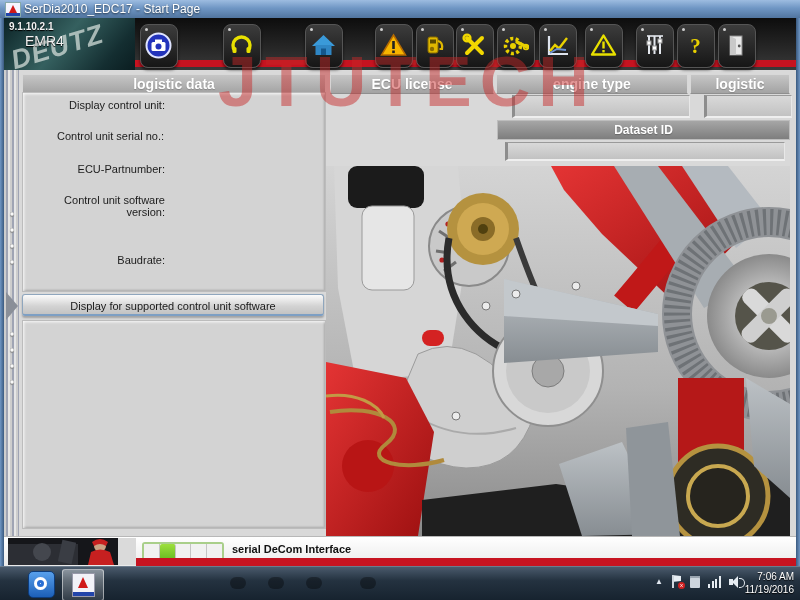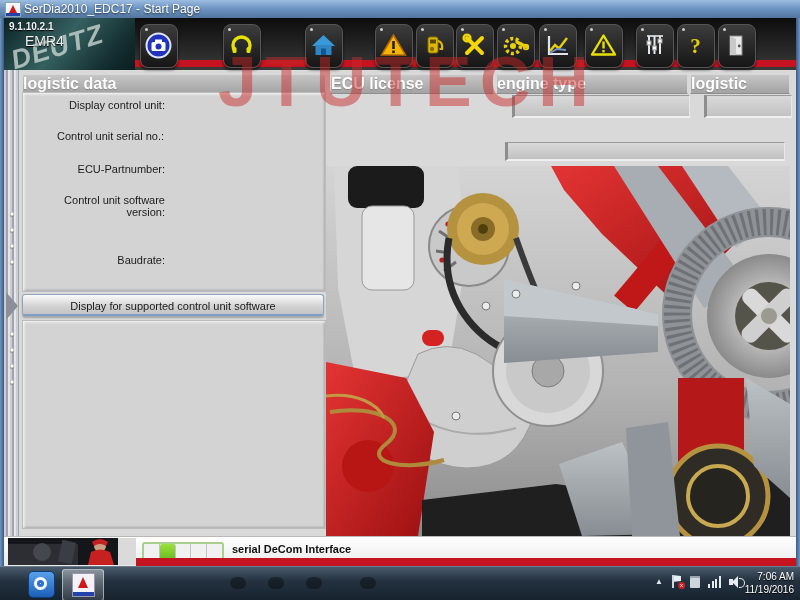--- a/index.html
+++ b/index.html
@@ -27,22 +27,22 @@
   .logo-deutz{position:absolute;left:6px;top:14px;font-size:27px;font-weight:bold;font-style:italic;
     color:#c8d4d0;opacity:.8;transform:rotate(-17deg);letter-spacing:1px;}
   .logo-ver{position:absolute;left:5px;top:3px;font-size:10px;font-weight:bold;color:#f2f2f2;text-shadow:0 1px 1px #000;}
   .logo-emr{position:absolute;left:5px;top:15px;font-size:14px;font-weight:normal;color:#f2f2f2;text-shadow:0 1px 1px #000;padding-left:16px;}
   .tbtn{position:absolute;top:24px;width:36px;height:42px;background:linear-gradient(#3c3c3c,#161616);
     border:1px solid #555;border-radius:8px;box-shadow:0 2px 3px rgba(0,0,0,.6);cursor:pointer;}
   .tbtn:before{content:"";position:absolute;left:4px;top:3px;width:3px;height:3px;border-radius:50%;background:#cfcfcf;}
   .tbtn svg{position:absolute;left:4px;top:7px;}
   
   .hdr{position:absolute;top:74px;height:18px;background:linear-gradient(#c6c6c6,#a3a3a3);
-    border:1px solid #d8d8d8;border-bottom-color:#8f8f8f;color:#fff;font-size:16px;font-weight:bold;
-    line-height:18px;text-shadow:0 1px 1px #888;}
+    border:1px solid #d8d8d8;border-bottom-color:#8f8f8f;color:#fff;font-size:14px;font-weight:bold;
+    text-align:center;line-height:18px;text-shadow:0 1px 1px #888;}
   .bar-dark{position:absolute;background:linear-gradient(#a6a6a6,#7e7e7e);border:1px solid #bdbdbd;
     color:#fff;font-size:12px;font-weight:bold;text-align:center;text-shadow:0 1px 1px #666;}
   
   .panel{position:absolute;background:#d3d3d3;border:1px solid #bcbcbc;
     box-shadow:inset 1px 1px 3px rgba(255,255,255,.9), inset -1px -1px 2px rgba(0,0,0,.25);}
   .lab{position:absolute;font-size:11px;color:#1c1c1c;text-align:right;}
   .field3d{position:absolute;background:linear-gradient(#d9d9d9,#c2c2c2);
     border-left:3px solid #8d8d8d;border-top:1px solid #9a9a9a;border-bottom:2px solid #efefef;border-right:1px solid #e8e8e8;}
   .big-btn{position:absolute;left:22px;top:294px;width:302px;height:22px;
     background:linear-gradient(#fbfbfb,#d2d2d2 60%,#c3c3c3);border:1px solid #8fa6bd;border-bottom:2px solid #7d9fc4;
@@ -236,20 +236,21 @@
     <div class="lab" style="left:10px;top:101px;width:132px">Control unit software</div>
     <div class="lab" style="left:10px;top:113px;width:132px">version:</div>
     <div class="lab" style="left:10px;top:161px;width:132px">Baudrate:</div>
   </div>
   <button class="big-btn">Display for supported control unit software</button>
   <div class="panel" style="left:22px;top:320px;width:302px;height:207px"></div>
 
 
   <div class="field3d" style="left:512px;top:95px;width:174px;height:20px"></div>
   <div class="field3d" style="left:704px;top:95px;width:84px;height:20px"></div>
+  <div class="bar-dark" style="left:497px;top:120px;width:291px;height:18px;line-height:18px">Dataset ID</div>
   <div class="field3d" style="left:505px;top:142px;width:276px;height:16px"></div>
 
   <div class="engine-wrap">
     <svg width="464" height="370" viewBox="0 0 464 370">
       <defs>
         <linearGradient id="gbg" x1="0" y1="0" x2="0" y2="1">
           <stop offset="0" stop-color="#d4d4d4"></stop>
             <stop offset="0.6" stop-color="#b3b3b3"></stop>
             <stop offset="1" stop-color="#8b8b8b"></stop>
         </linearGradient>

